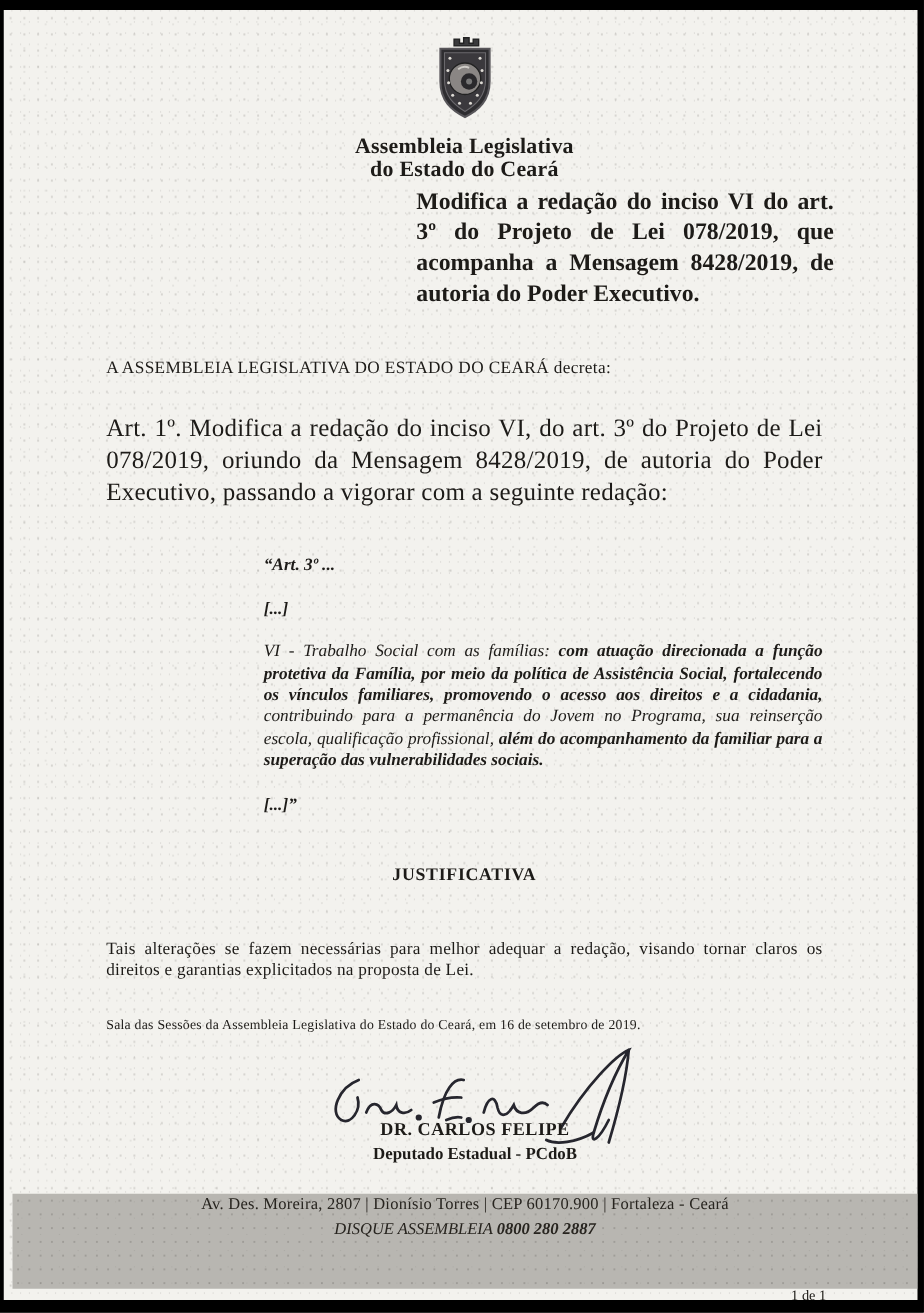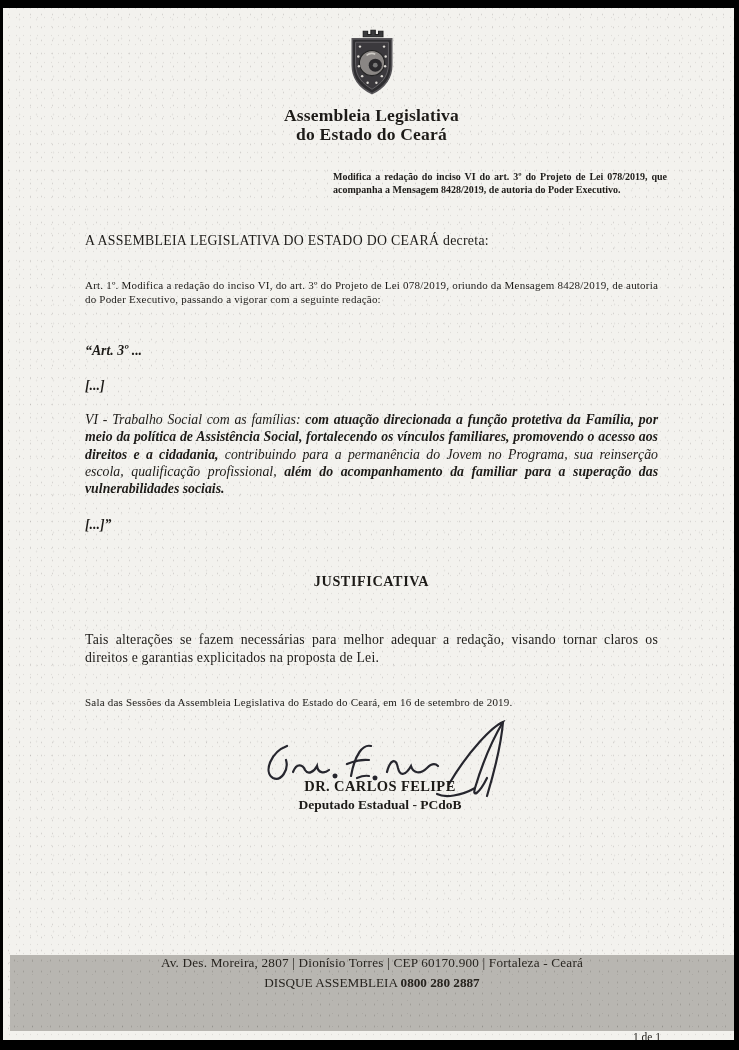--- a/index.html
+++ b/index.html
@@ -20,27 +20,27 @@
   }
 
   .content { position:absolute; left:82px; right:76px; top:0; }
 
   .crest-wrap { text-align:center; margin-top:20px; }
   .org-title { text-align:center; font-weight:bold; font-size:17.5px; line-height:1.08; letter-spacing:.2px; margin-top:4px; }
 
   .intro { margin-top:7px; font-size:13.8px; line-height:1.24; text-align:justify; letter-spacing:.3px; }
   .hand-number { display:inline-block; border-bottom:1.6px solid #2b2b30; padding:0 6px 0 6px; margin:0 3px; transform:rotate(-1.5deg); vertical-align:-4px; }
 
-  .ementa { margin-top:26px; margin-left:248px; width:334px; font-weight:bold; font-size:10px; line-height:1.3; text-align:justify; }
+  .ementa { margin-top:5px; margin-left:248px; width:334px; font-weight:bold; font-size:19px; line-height:1.3; text-align:justify; }
 
   .decree-line { margin-top:37px; font-size:13.8px; letter-spacing:.3px; }
 
-  .art1 { margin-top:29px; font-size:11px; line-height:1.28; text-align:justify; letter-spacing:.2px; }
+  .art1 { margin-top:29px; font-size:20px; line-height:1.28; text-align:justify; letter-spacing:.2px; }
 
-  .quote { font-style:italic; font-size:13.8px; }
+  .quote { margin-left:126px; font-style:italic; font-size:13.8px; }
   .q-art3 { margin-top:37px; font-weight:bold; }
   .q-ellipsis { margin-top:19px; font-weight:bold; }
   .q-inciso { margin-top:17px; line-height:1.26; text-align:justify; }
   .q-inciso .b { font-weight:bold; }
 
   .just-heading { margin-top:40px; text-align:center; font-weight:bold; font-size:14.2px; letter-spacing:.6px; }
   .just-body { margin-top:41px; font-size:13.8px; line-height:1.3; text-align:justify; letter-spacing:.2px; }
 
   .closing { margin-top:29px; font-size:11px; letter-spacing:.2px; }
 
@@ -54,21 +54,21 @@
     position:absolute; left:7px; right:0; top:947px; height:76px;
     background-color:#b8b6b1;
     background-image:
       radial-gradient(rgba(45,42,38,.18) .6px, transparent .95px),
       radial-gradient(rgba(45,42,38,.10) .5px, transparent .8px);
     background-size: 9px 11px, 15px 13px;
     text-align:center; 
     color:#27241f;
   }
   .footer-line1 { font-size:13.2px; letter-spacing:.2px; }
-  .footer-line2 { font-size:13.2px; margin-top:4px; }
+  .footer-line2 { font-size:13.2px; margin-top:4px;font-style:italic; }
   .footer-line2 .b { font-weight:bold; }
 
   .page-indicator-row {
     position:absolute; left:7px; right:5px; top:1023px;
     border-bottom:1.5px solid #3a3833;
     text-align:right; padding-right:68px;
     font-size:11.5px; color:#22201c;
   }
 </style>
 </head>

